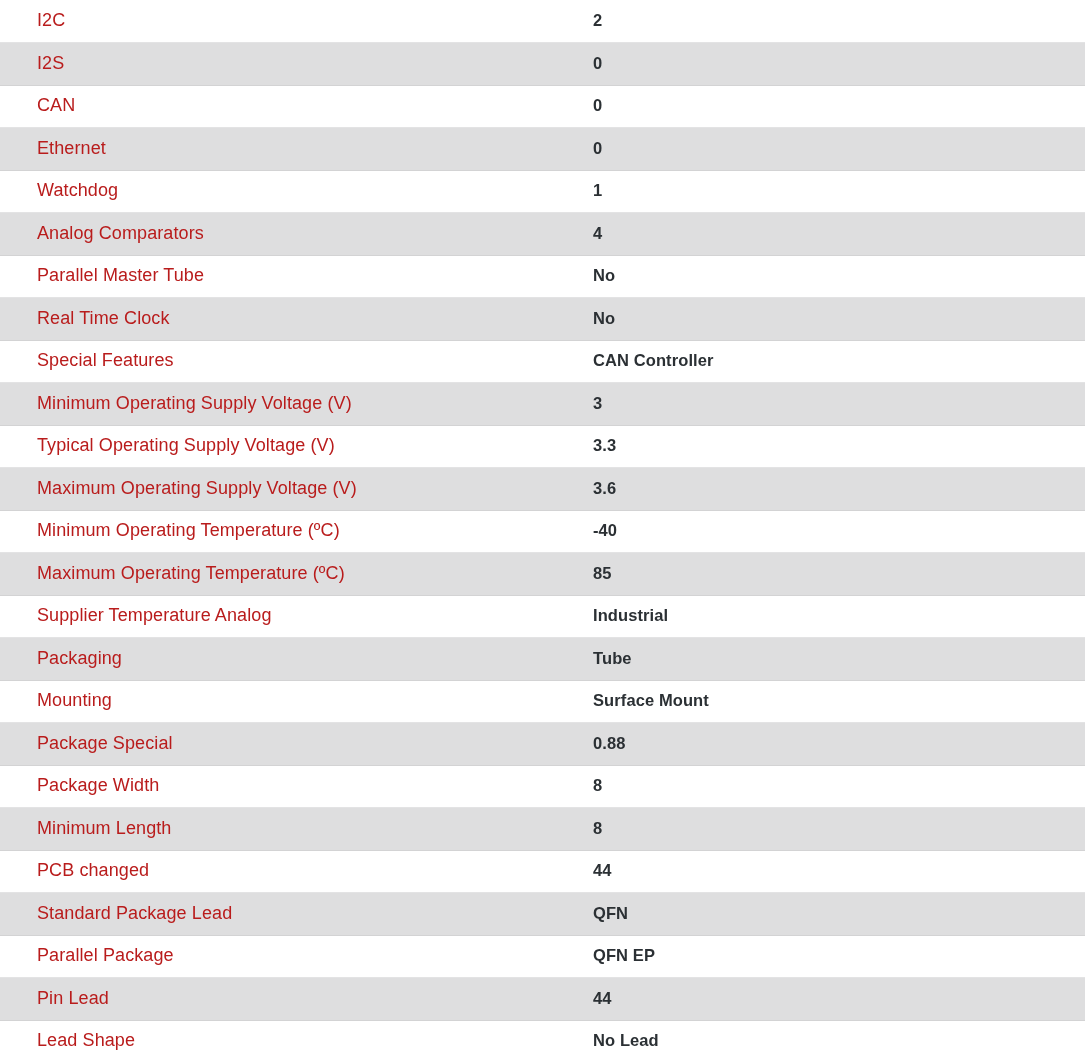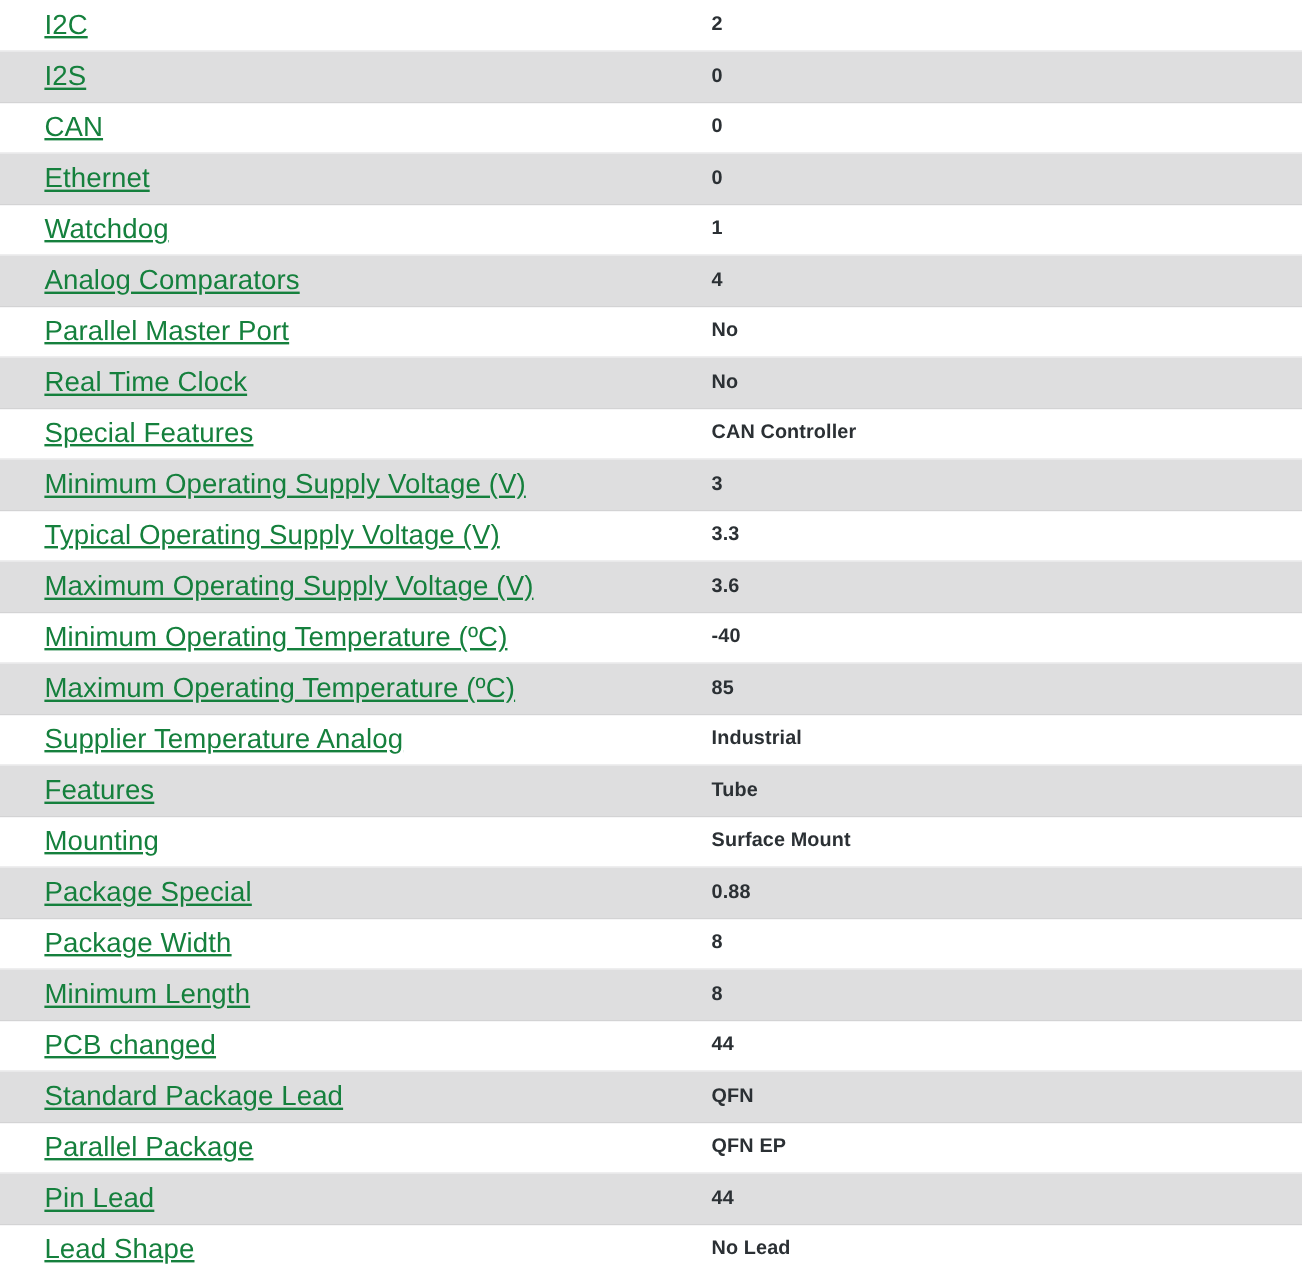--- a/index.html
+++ b/index.html
@@ -31,25 +31,24 @@
     border-bottom: 1px solid #e3e3e4;
     padding: 0 0 0 37px;
     vertical-align: middle;
     line-height: 1.2;
   }
   .spec-table tr.even td {
     border-bottom: 1px solid #d3d3d4;
   }
   td.label {
     width: 528px;
-    font-size: 23px;
+    font-size: 18px;
     font-weight: 400;
-    color: #15803d;
+    color: #b91c1c;
     letter-spacing: 0.1px;
-    text-decoration: underline;
   }
   td.value {
     width: 520px;
     font-size: 16.5px;
     font-weight: 700;
     color: #2b3034;
     padding-left: 28px;
     letter-spacing: 0.1px;
   }
 </style>
@@ -76,21 +75,21 @@
       </tr>
       <tr class="odd">
         <td class="label">Watchdog</td>
         <td class="value">1</td>
       </tr>
       <tr class="even">
         <td class="label">Analog Comparators</td>
         <td class="value">4</td>
       </tr>
       <tr class="odd">
-        <td class="label">Parallel Master Port</td>
+        <td class="label">Parallel Master Tube</td>
         <td class="value">No</td>
       </tr>
       <tr class="even">
         <td class="label">Real Time Clock</td>
         <td class="value">No</td>
       </tr>
       <tr class="odd">
         <td class="label">Special Features</td>
         <td class="value">CAN Controller</td>
       </tr>
@@ -112,21 +111,21 @@
       </tr>
       <tr class="even">
         <td class="label">Maximum Operating Temperature (ºC)</td>
         <td class="value">85</td>
       </tr>
       <tr class="odd">
         <td class="label">Supplier Temperature Analog</td>
         <td class="value">Industrial</td>
       </tr>
       <tr class="even">
-        <td class="label">Features</td>
+        <td class="label">Packaging</td>
         <td class="value">Tube</td>
       </tr>
       <tr class="odd">
         <td class="label">Mounting</td>
         <td class="value">Surface Mount</td>
       </tr>
       <tr class="even">
         <td class="label">Package Special</td>
         <td class="value">0.88</td>
       </tr>

